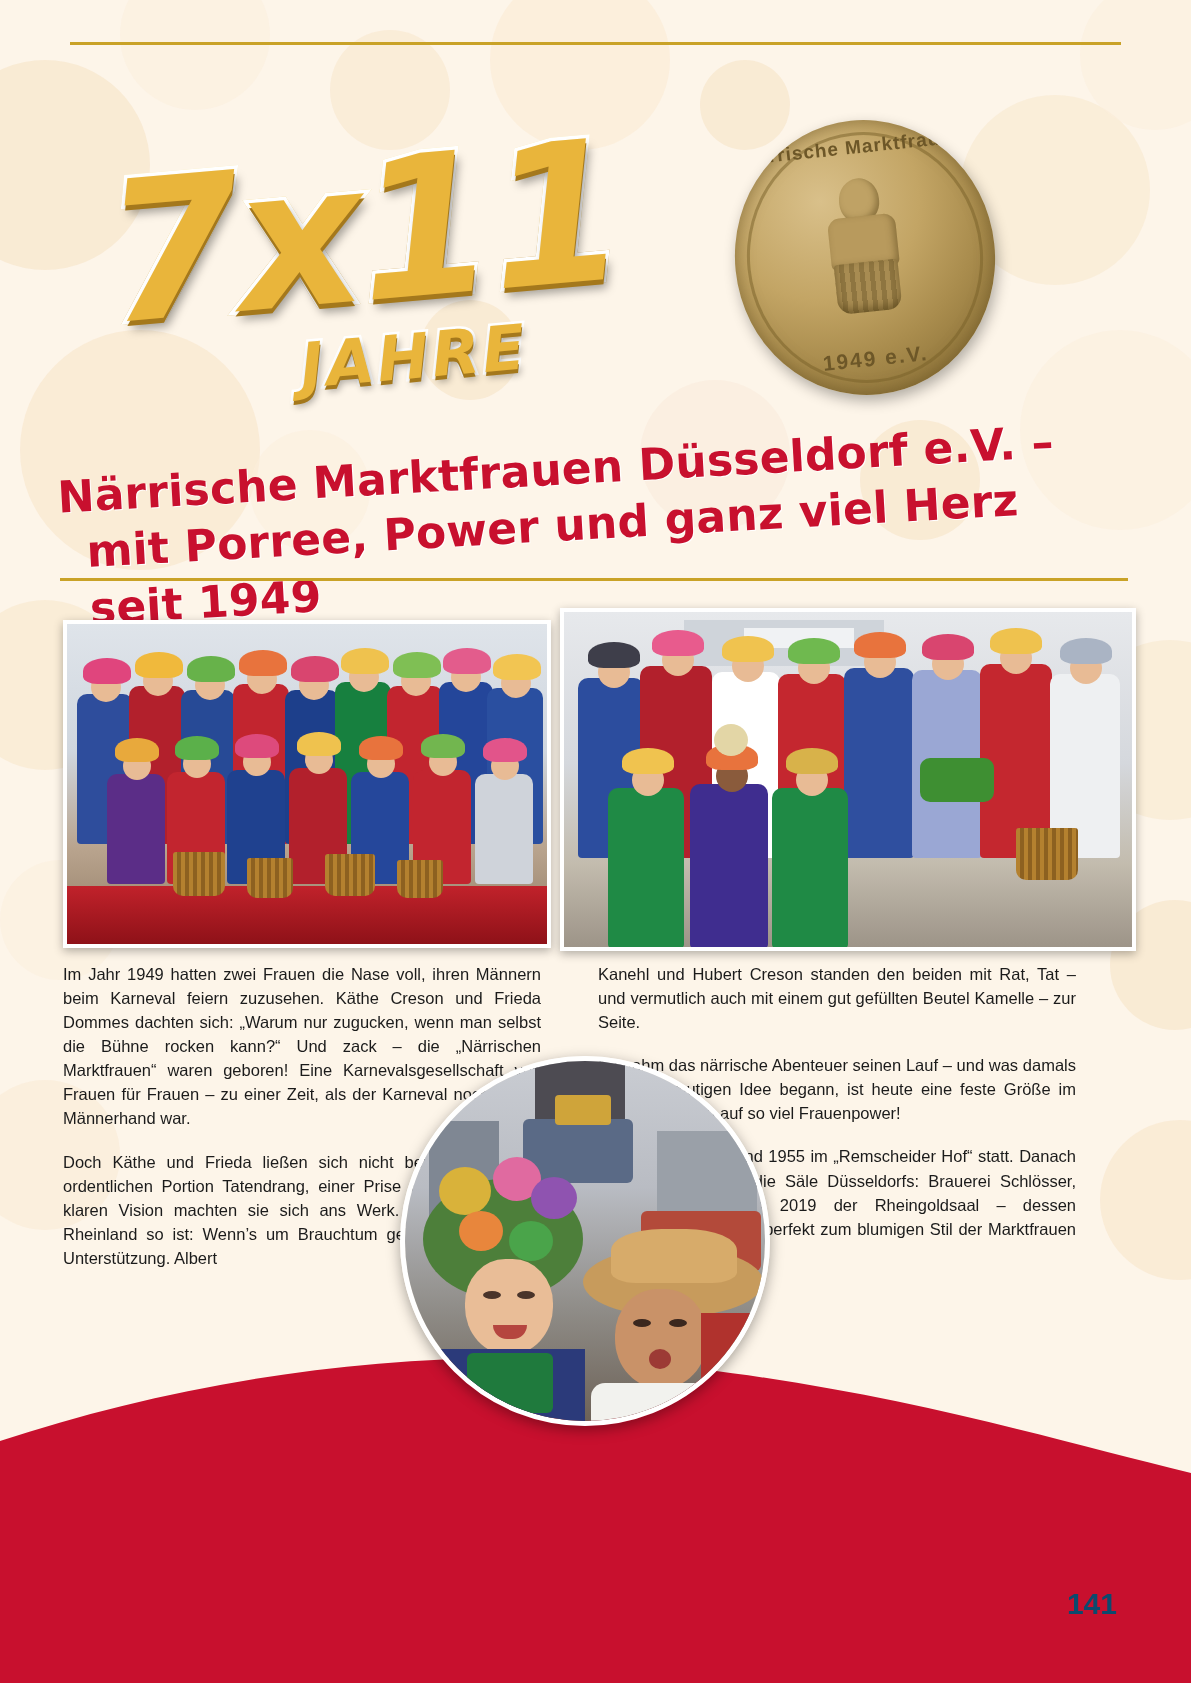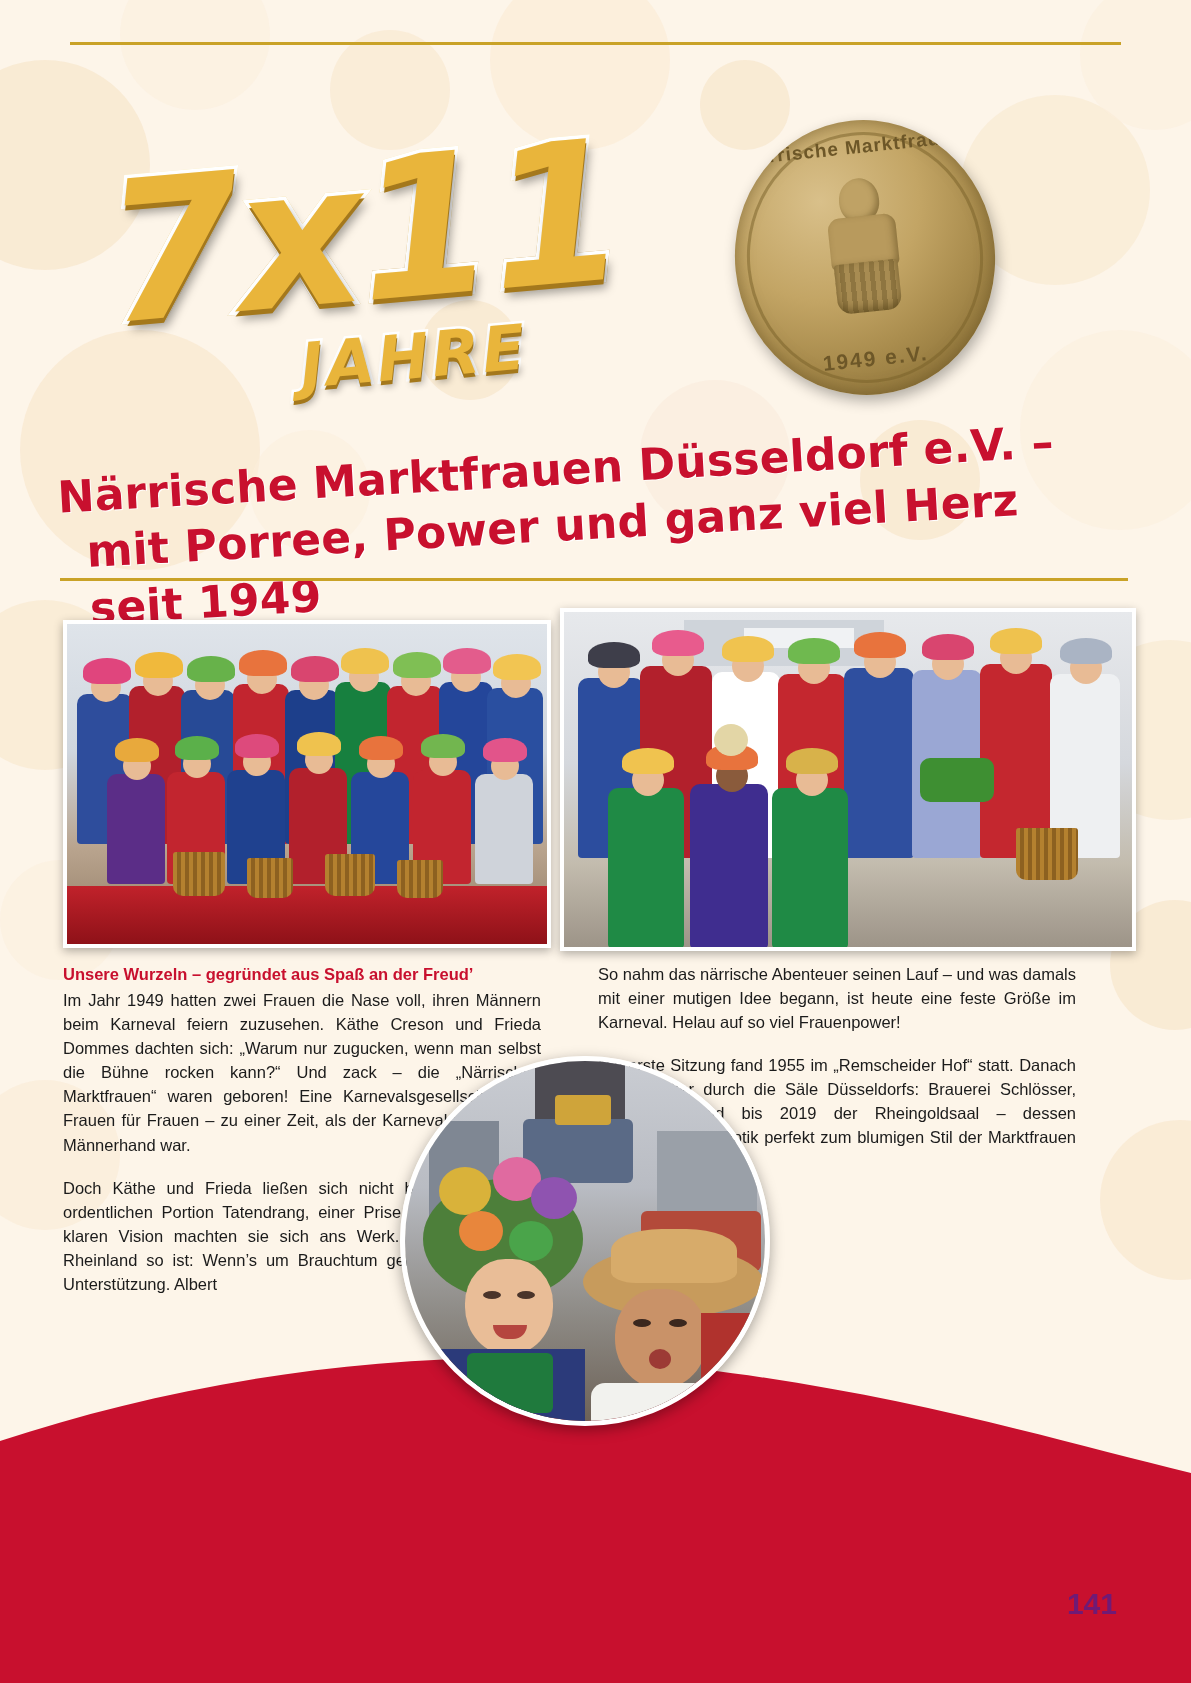--- a/index.html
+++ b/index.html
@@ -284,21 +284,21 @@
     left: 0;
     bottom: 0;
     width: 1191px;
     height: 360px;
     z-index: 2;
   }
   .page-number {
     position: absolute;
     right: 74px;
     bottom: 62px;
-    color: #701a75;
+    color: #0c4a6e;
     font-size: 30px;
     font-weight: bold;
     z-index: 6;
   }
 </style>
 </head>
 <body>
 
 <div class="page-bg">
   <div class="dot" style="left:-60px;  top:60px;   width:210px; height:210px; background:#f6e2c3;"></div>
@@ -446,26 +446,26 @@
   <div class="head" style="left:232px; top:152px; width:32px; height:32px;"></div>
   <div class="hat" style="left:58px;  top:136px; width:52px; height:26px; background:#f0c34f;"></div>
   <div class="hat" style="left:142px; top:132px; width:52px; height:26px; background:#e8733d;"></div>
   <div class="hat" style="left:222px; top:136px; width:52px; height:26px; background:#d8b24a;"></div>
   <div class="basket" style="left:452px; top:216px; width:62px; height:52px;"></div>
   <div style="position:absolute;left:356px;top:146px;width:74px;height:44px;border-radius:10px;background:#3e8f32;"></div>
   <div style="position:absolute;left:150px;top:112px;width:34px;height:32px;border-radius:50%;background:#e3d6a6;"></div>
 </div>
 
 <div class="col col-left">
-  <p class="lead">Unsere Wurzeln – gegründet aus Spaß an der Freud’</p>
   <p>Im Jahr 1949 hatten zwei Frauen die Nase voll, ihren Männern beim Karneval feiern zuzusehen. Käthe Creson und Frieda Dommes dachten sich: „Warum nur zugucken, wenn man selbst die Bühne rocken kann?“ Und zack – die „Närrischen Marktfrauen“ waren geboren! Eine Karnevalsgesellschaft von Frauen für Frauen – zu einer Zeit, als der Karneval noch fest in Männerhand war.</p>
   <p>Doch Käthe und Frieda ließen sich nicht beirren. Mit einer ordentlichen Portion Tatendrang, einer Prise Humor und einer klaren Vision machten sie sich ans Werk. Und wie das im Rheinland so ist: Wenn’s um Brauchtum geht, bekommt man Unterstützung. Albert</p>
 </div>
 
 <div class="col col-right">
+  <p>Kanehl und Hubert Creson standen den beiden mit Rat, Tat – und vermutlich auch mit einem gut gefüllten Beutel Kamelle – zur Seite.</p>
   <p>So nahm das närrische Abenteuer seinen Lauf – und was damals mit einer mutigen Idee begann, ist heute eine feste Größe im Karneval. Helau auf so viel Frauenpower!</p>
   <p>Die erste Sitzung fand 1955 im „Remscheider Hof“ statt. Danach ging’s weiter durch die Säle Düsseldorfs: Brauerei Schlösser, Henkelsaal und bis 2019 der Rheingoldsaal – dessen Chrysanthemen-Optik perfekt zum blumigen Stil der Marktfrauen passte.</p>
 </div>
 
 <div class="circle-photo">
   <div style="position:absolute;inset:0;background:linear-gradient(#c9ccd2 0%,#b9bcc3 35%,#8e8b86 70%,#6d6257 100%);"></div>
 
   <div style="position:absolute;left:130px;top:-6px;width:90px;height:80px;background:#4d4b52;border-radius:8px;"></div>
   <div style="position:absolute;left:118px;top:58px;width:110px;height:64px;background:#5a6a86;border-radius:6px;"></div>
   <div style="position:absolute;left:150px;top:34px;width:56px;height:30px;background:#cfa43a;border-radius:4px;"></div>

